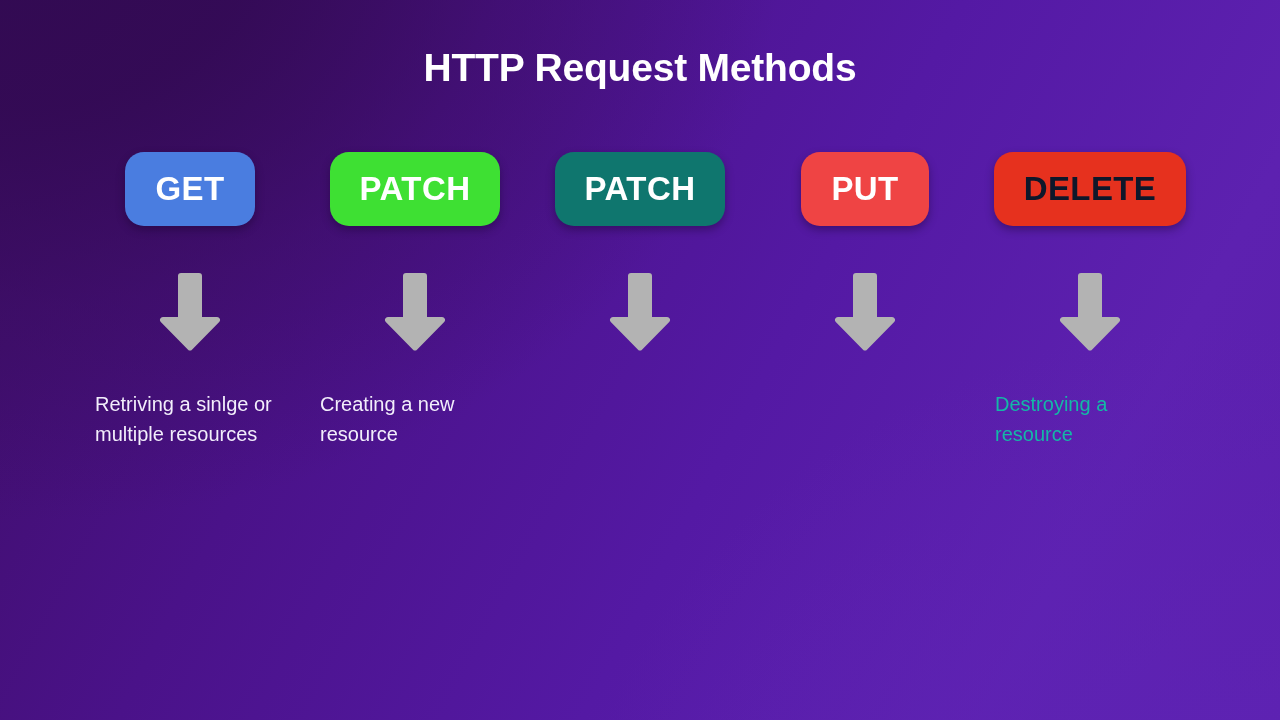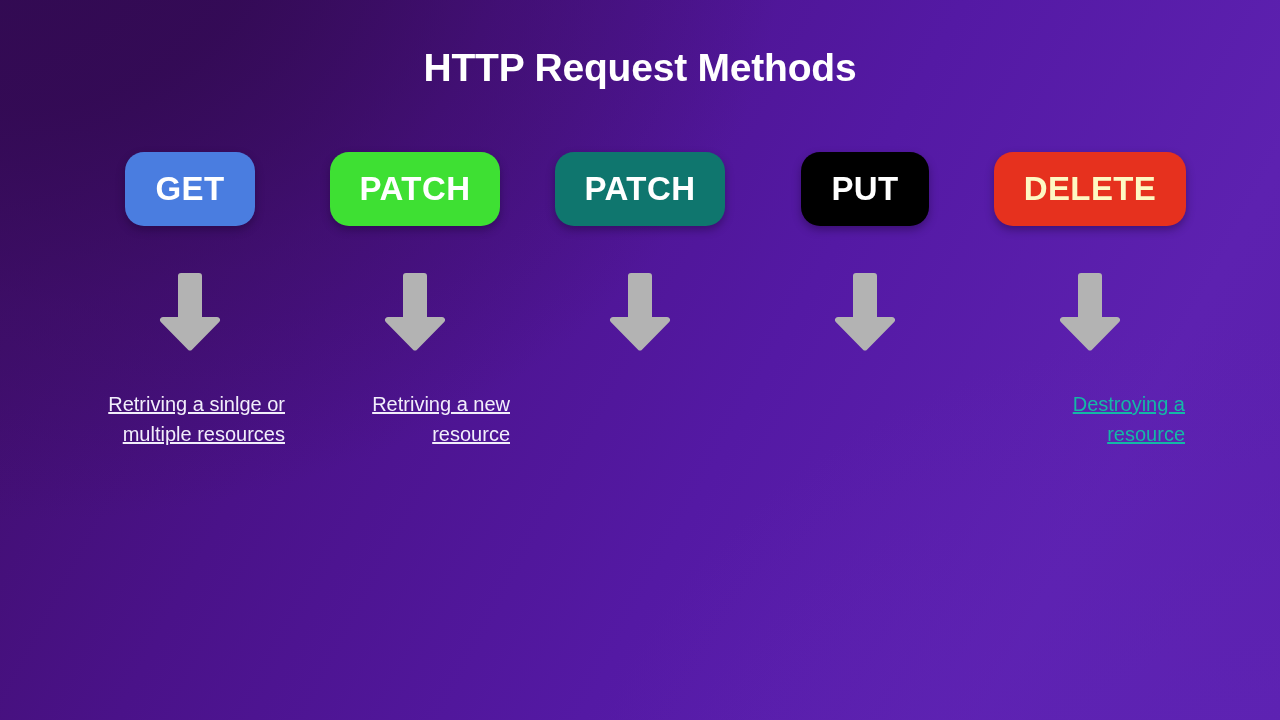--- a/index.html
+++ b/index.html
@@ -86,26 +86,25 @@
     justify-content: center;
   }
   .arrow-svg {
     display: block;
   }
 
   
   .caption {
     margin-top: 38px;
     width: 190px;
-    text-align: right;
+    text-align: left;
     color: #f2eefb;
     font-size: 20px;
     font-weight: normal;
     line-height: 30px;
-    text-decoration: underline;
   }
 </style>
 </head>
 <body>
 
 <div class="slide">
 
   <div class="title">HTTP Request Methods</div>
 
   <div class="columns">
@@ -120,43 +119,43 @@
       <div class="caption" style="color: rgb(242, 238, 251);">Retriving a sinlge or multiple resources</div>
     </div>
 
     <div class="column">
       <div class="badge" style="background-color: rgb(62, 224, 51); color: rgb(255, 255, 255);">PATCH</div>
       <div class="arrow-wrap">
         <svg class="arrow-svg" width="62" height="78" viewBox="0 0 62 78">
           <path d="M22 0 H40 A3 3 0 0 1 43 3 V44 H58 A3 3 0 0 1 60.2 49.1 L33.2 76.4 A3 3 0 0 1 28.8 76.4 L1.8 49.1 A3 3 0 0 1 4 44 H19 V3 A3 3 0 0 1 22 0 Z" fill="#b3b3b3"></path>
         </svg>
       </div>
-      <div class="caption" style="color: rgb(242, 238, 251);">Retriving a new resource</div>
+      <div class="caption" style="color: rgb(242, 238, 251);">Creating a new resource</div>
     </div>
 
     <div class="column">
       <div class="badge" style="background-color: #0f766e; color: rgb(255, 255, 255);">PATCH</div>
       <div class="arrow-wrap">
         <svg class="arrow-svg" width="62" height="78" viewBox="0 0 62 78">
           <path d="M22 0 H40 A3 3 0 0 1 43 3 V44 H58 A3 3 0 0 1 60.2 49.1 L33.2 76.4 A3 3 0 0 1 28.8 76.4 L1.8 49.1 A3 3 0 0 1 4 44 H19 V3 A3 3 0 0 1 22 0 Z" fill="#b3b3b3"></path>
         </svg>
       </div>
     </div>
 
     <div class="column">
-      <div class="badge" style="background-color: #000000; color: rgb(255, 255, 255);">PUT</div>
+      <div class="badge" style="background-color: #ef4444; color: rgb(255, 255, 255);">PUT</div>
       <div class="arrow-wrap">
         <svg class="arrow-svg" width="62" height="78" viewBox="0 0 62 78">
           <path d="M22 0 H40 A3 3 0 0 1 43 3 V44 H58 A3 3 0 0 1 60.2 49.1 L33.2 76.4 A3 3 0 0 1 28.8 76.4 L1.8 49.1 A3 3 0 0 1 4 44 H19 V3 A3 3 0 0 1 22 0 Z" fill="#b3b3b3"></path>
         </svg>
       </div>
     </div>
 
     <div class="column">
-      <div class="badge" style="background-color: rgb(230, 49, 30); color: #fef9c3;">DELETE</div>
+      <div class="badge" style="background-color: rgb(230, 49, 30); color: #0f172a;">DELETE</div>
       <div class="arrow-wrap">
         <svg class="arrow-svg" width="62" height="78" viewBox="0 0 62 78">
           <path d="M22 0 H40 A3 3 0 0 1 43 3 V44 H58 A3 3 0 0 1 60.2 49.1 L33.2 76.4 A3 3 0 0 1 28.8 76.4 L1.8 49.1 A3 3 0 0 1 4 44 H19 V3 A3 3 0 0 1 22 0 Z" fill="#b3b3b3"></path>
         </svg>
       </div>
       <div class="caption" style="color: #14b8a6;">Destroying a resource</div>
     </div>
 
   </div>
 </div>

